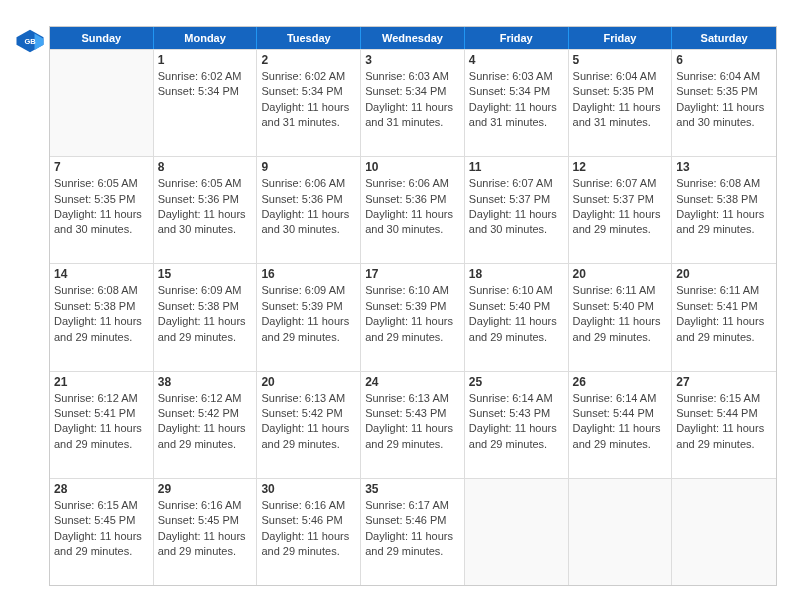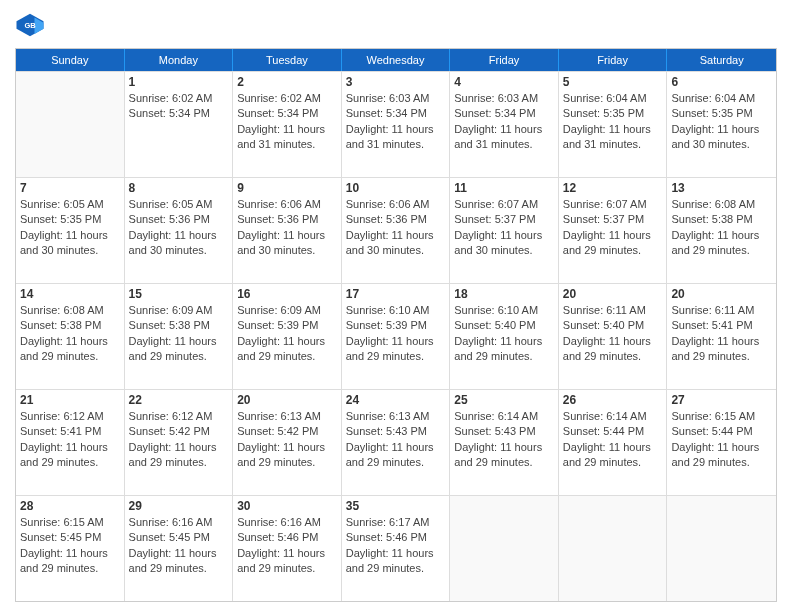--- a/index.html
+++ b/index.html
@@ -6,23 +6,23 @@
     body {
       width: 792px;
       height: 612px;
       font-family: Arial, sans-serif;
       background: #fff;
       overflow: hidden;
     }
     .page {
       width: 792px;
       height: 612px;
-      padding: 10px 15px;
+      padding: 26px 15px;
       display: flex;
-      flex-direction: column;
+      flex-direction: row;
     }
     .header {
       display: flex;
       justify-content: space-between;
       align-items: flex-start;
       margin-bottom: 8px;
     }
     .logo {
       display: flex;
       align-items: center;
@@ -58,21 +58,21 @@
       border: 1px solid #ccc;
     }
     .cal-header {
       display: grid;
       grid-template-columns: repeat(7, 1fr);
       background: #1565C0;
     }
     .cal-header-cell {
       color: #fff;
       font-size: 11px;
-      font-weight: normal;
+      font-weight: bold;
       text-align: center;
       padding: 5px 2px;
       border-right: 1px solid #2196F3;
     }
     .cal-header-cell:last-child { border-right: none; }
     .cal-body {
       flex: 1;
       display: flex;
       flex-direction: column;
     }
@@ -306,21 +306,21 @@
         <div class="cal-row">
           <div class="cal-cell">
           <span class="day-num">21</span>
           <div class="cell-text">
             <span>Sunrise: 6:12 AM</span><br>
             <span>Sunset: 5:41 PM</span><br>
             <span>Daylight: 11 hours and 29 minutes.</span>
           </div>
         </div>
           <div class="cal-cell">
-          <span class="day-num">22</span>
+          <span class="day-num">38</span>
           <div class="cell-text">
             <span>Sunrise: 6:12 AM</span><br>
             <span>Sunset: 5:42 PM</span><br>
             <span>Daylight: 11 hours and 29 minutes.</span>
           </div>
         </div>
           <div class="cal-cell">
           <span class="day-num">20</span>
           <div class="cell-text">
             <span>Sunrise: 6:13 AM</span><br>

